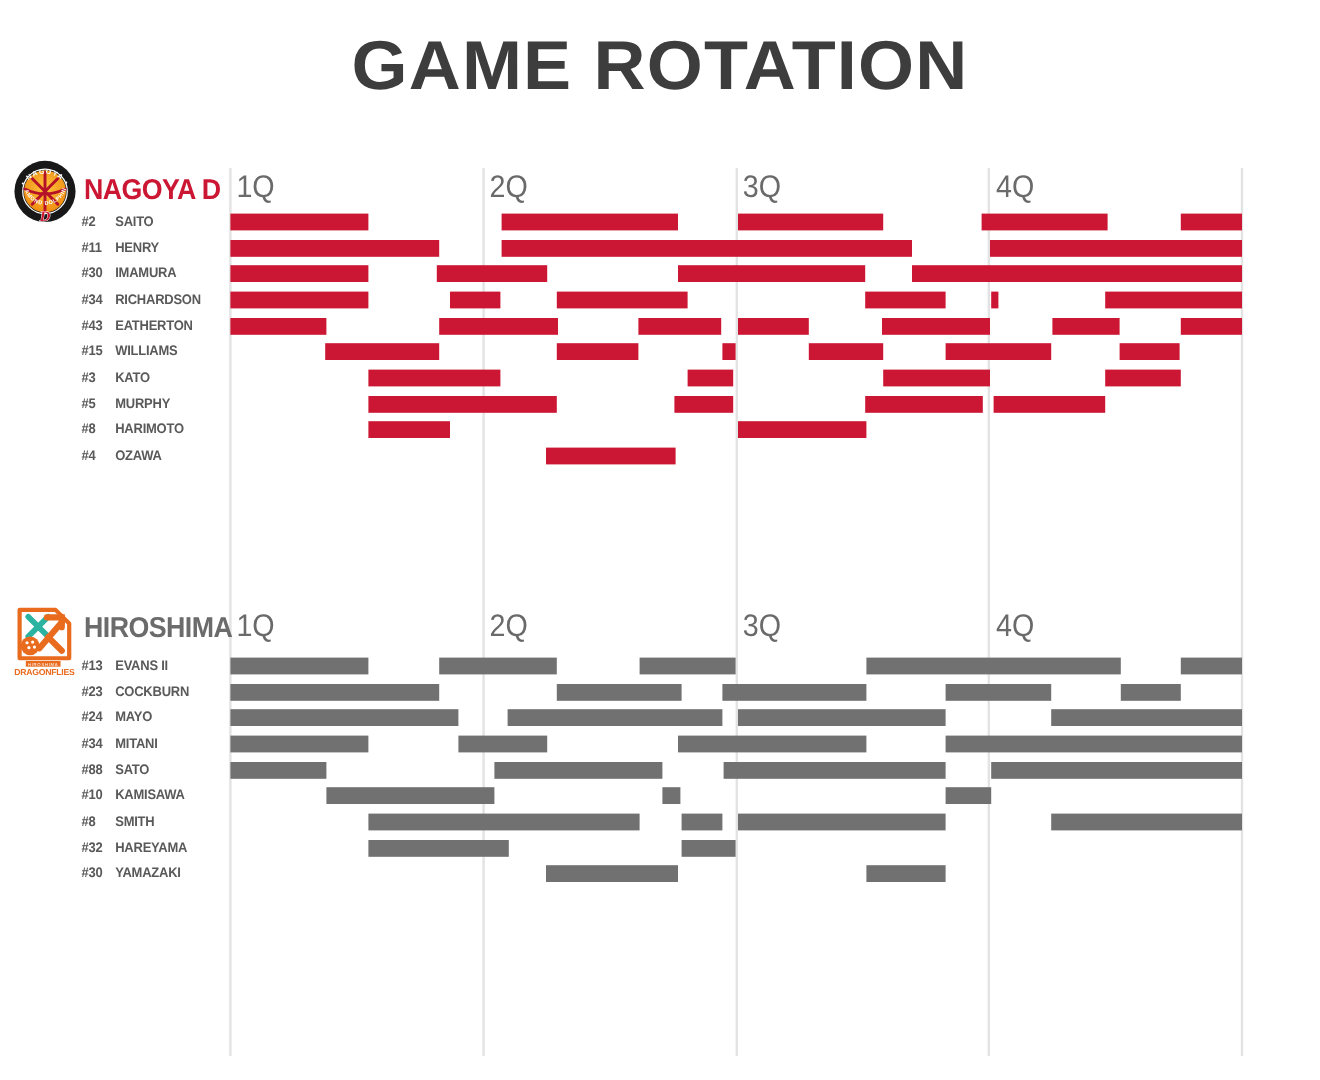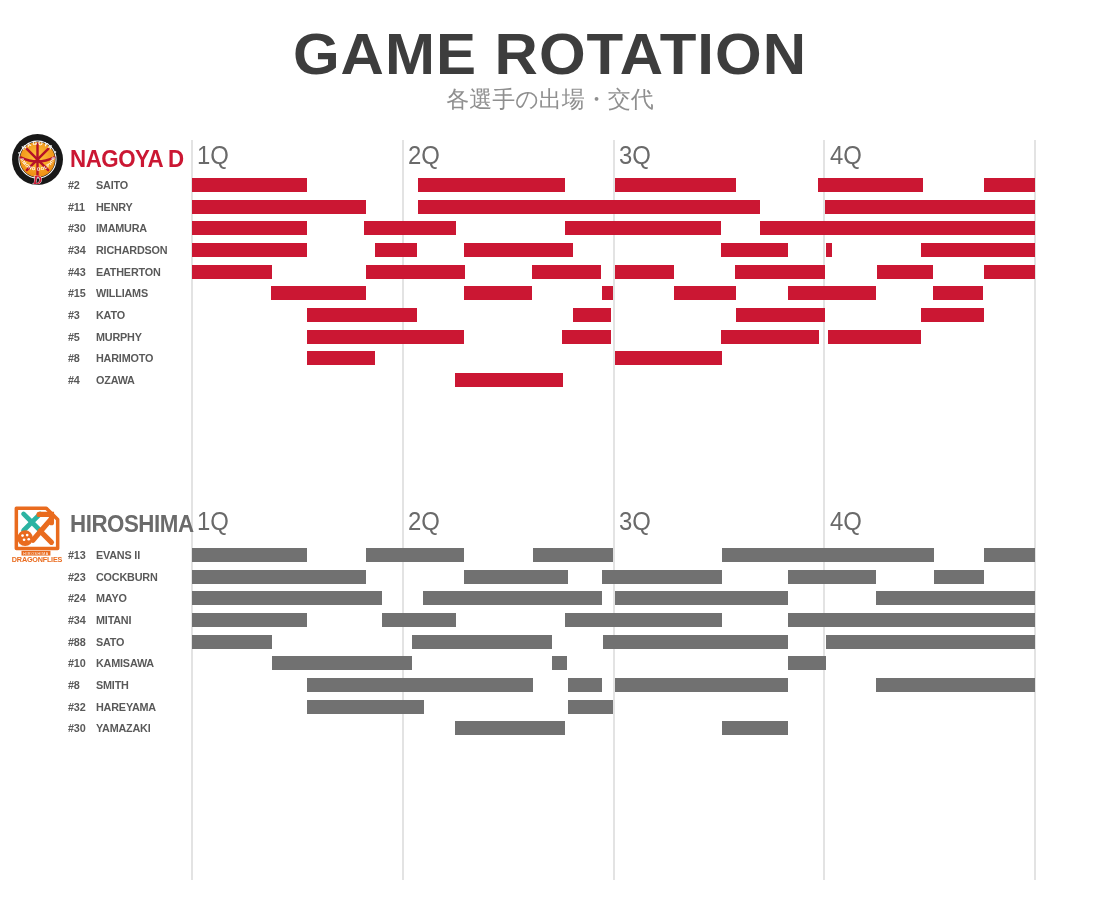--- a/index.html
+++ b/index.html
@@ -41,21 +41,20 @@
   .bar{position:absolute;top:0;height:14px;}
   .team-0 .bar{background:#cb1733;}
   .team-1 .bar{background:#717171;}
 </style>
 </head>
 <body>
 
 <div id="stage">
 
   <div class="title">GAME ROTATION</div>
-  <div class="subtitle">各選手の出場・交代</div>
 
   <div class="grid">
     <div class="vline"></div>
     <div class="vline"></div>
     <div class="vline"></div>
     <div class="vline"></div>
     <div class="vline"></div>
   </div>
 
   <section class="team team-0">

